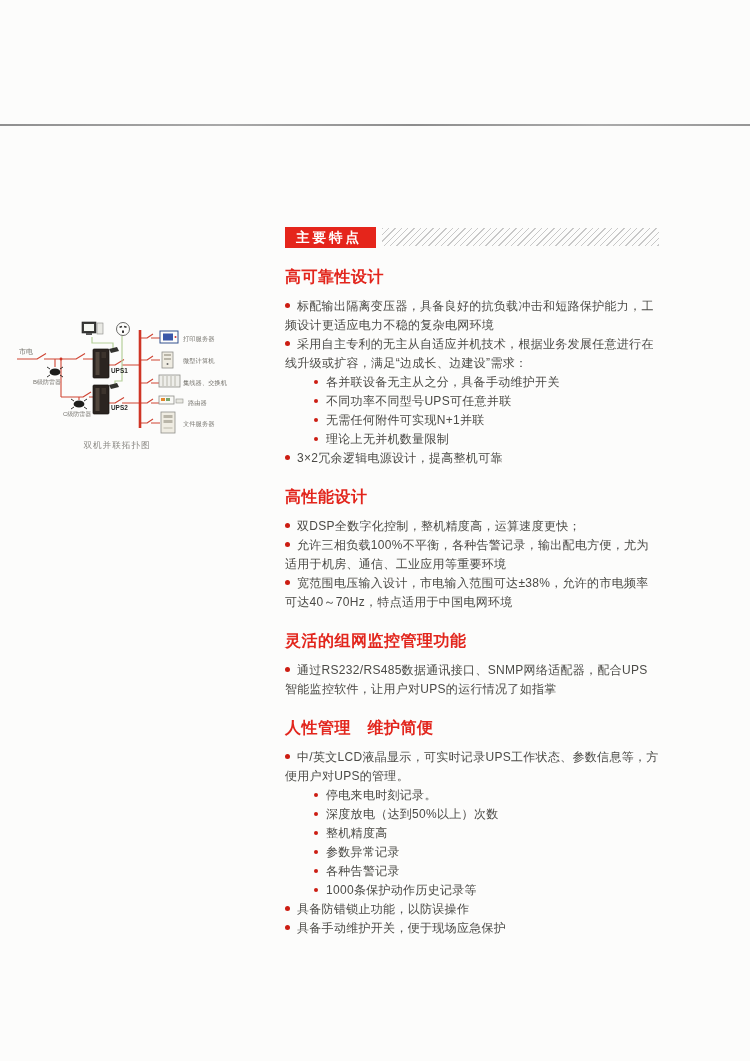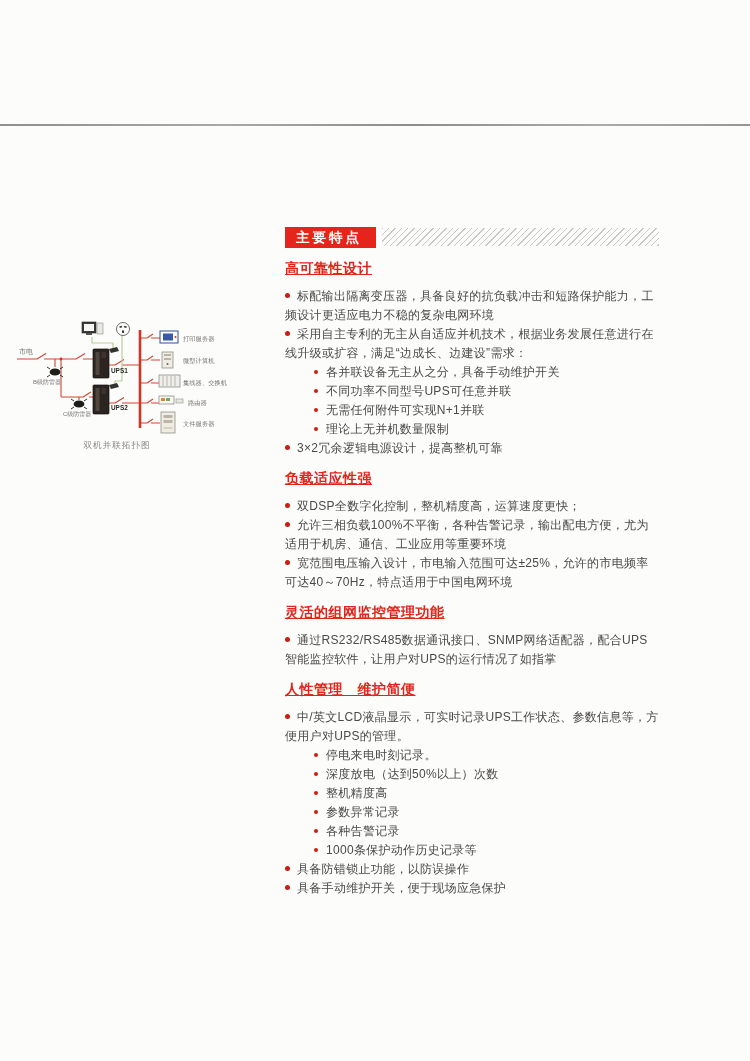--- a/index.html
+++ b/index.html
@@ -21,22 +21,22 @@
   .header-box{
     background:#e5251b;color:#ffffff;font-weight:bold;font-size:13.5px;
     letter-spacing:3px;line-height:21px;padding:0 14px 0 11px;white-space:nowrap;
   }
   .header-hatch{
     flex:1;margin-left:6px;margin-top:1px;margin-bottom:2px;
     background:repeating-linear-gradient(135deg,#c8c8c8 0 1px,transparent 1px 4.5px);
   }
   .sections{margin-top:4px;}
   h3.sec-title{
-    color:#e2251c;font-size:14px;font-weight:bold;
-    margin:12px 0 9px 0;letter-spacing:0.5px;text-decoration:underline;
+    color:#e2251c;font-size:16px;font-weight:bold;
+    margin:19px 0 9px 0;letter-spacing:0.5px;
   }
   ul.feature-list{list-style:none;margin:0;padding:0;}
   ul.feature-list li{
     font-size:12px;line-height:19px;color:#4b4a46;letter-spacing:0.3px;
   }
   ul.feature-list li.l2{padding-left:29px;}
   .dot{
     display:inline-block;width:5px;height:5px;border-radius:50%;
     background:#cc1d12;vertical-align:2px;margin-right:7px;
   }
@@ -170,25 +170,25 @@
           <li class="l1"><span class="dot"></span><span>标配输出隔离变压器，具备良好的抗负载冲击和短路保护能力，工频设计更适应电力不稳的复杂电网环境</span></li>
           <li class="l1"><span class="dot"></span><span>采用自主专利的无主从自适应并机技术，根据业务发展任意进行在线升级或扩容，满足“边成长、边建设”需求：</span></li>
           <li class="l2"><span class="dot"></span><span>各并联设备无主从之分，具备手动维护开关</span></li>
           <li class="l2"><span class="dot"></span><span>不同功率不同型号UPS可任意并联</span></li>
           <li class="l2"><span class="dot"></span><span>无需任何附件可实现N+1并联</span></li>
           <li class="l2"><span class="dot"></span><span>理论上无并机数量限制</span></li>
           <li class="l1"><span class="dot"></span><span>3×2冗余逻辑电源设计，提高整机可靠</span></li>
         </ul>
     </section>
     <section>
-      <h3 class="sec-title">负载适应性强</h3>
+      <h3 class="sec-title">高性能设计</h3>
       <ul class="feature-list">
           <li class="l1"><span class="dot"></span><span>双DSP全数字化控制，整机精度高，运算速度更快；</span></li>
           <li class="l1"><span class="dot"></span><span>允许三相负载100%不平衡，各种告警记录，输出配电方便，尤为适用于机房、通信、工业应用等重要环境</span></li>
-          <li class="l1"><span class="dot"></span><span>宽范围电压输入设计，市电输入范围可达±25%，允许的市电频率可达40～70Hz，特点适用于中国电网环境</span></li>
+          <li class="l1"><span class="dot"></span><span>宽范围电压输入设计，市电输入范围可达±38%，允许的市电频率可达40～70Hz，特点适用于中国电网环境</span></li>
         </ul>
     </section>
     <section>
       <h3 class="sec-title">灵活的组网监控管理功能</h3>
       <ul class="feature-list">
           <li class="l1"><span class="dot"></span><span>通过RS232/RS485数据通讯接口、SNMP网络适配器，配合UPS智能监控软件，让用户对UPS的运行情况了如指掌</span></li>
         </ul>
     </section>
     <section>
       <h3 class="sec-title">人性管理　维护简便</h3>

